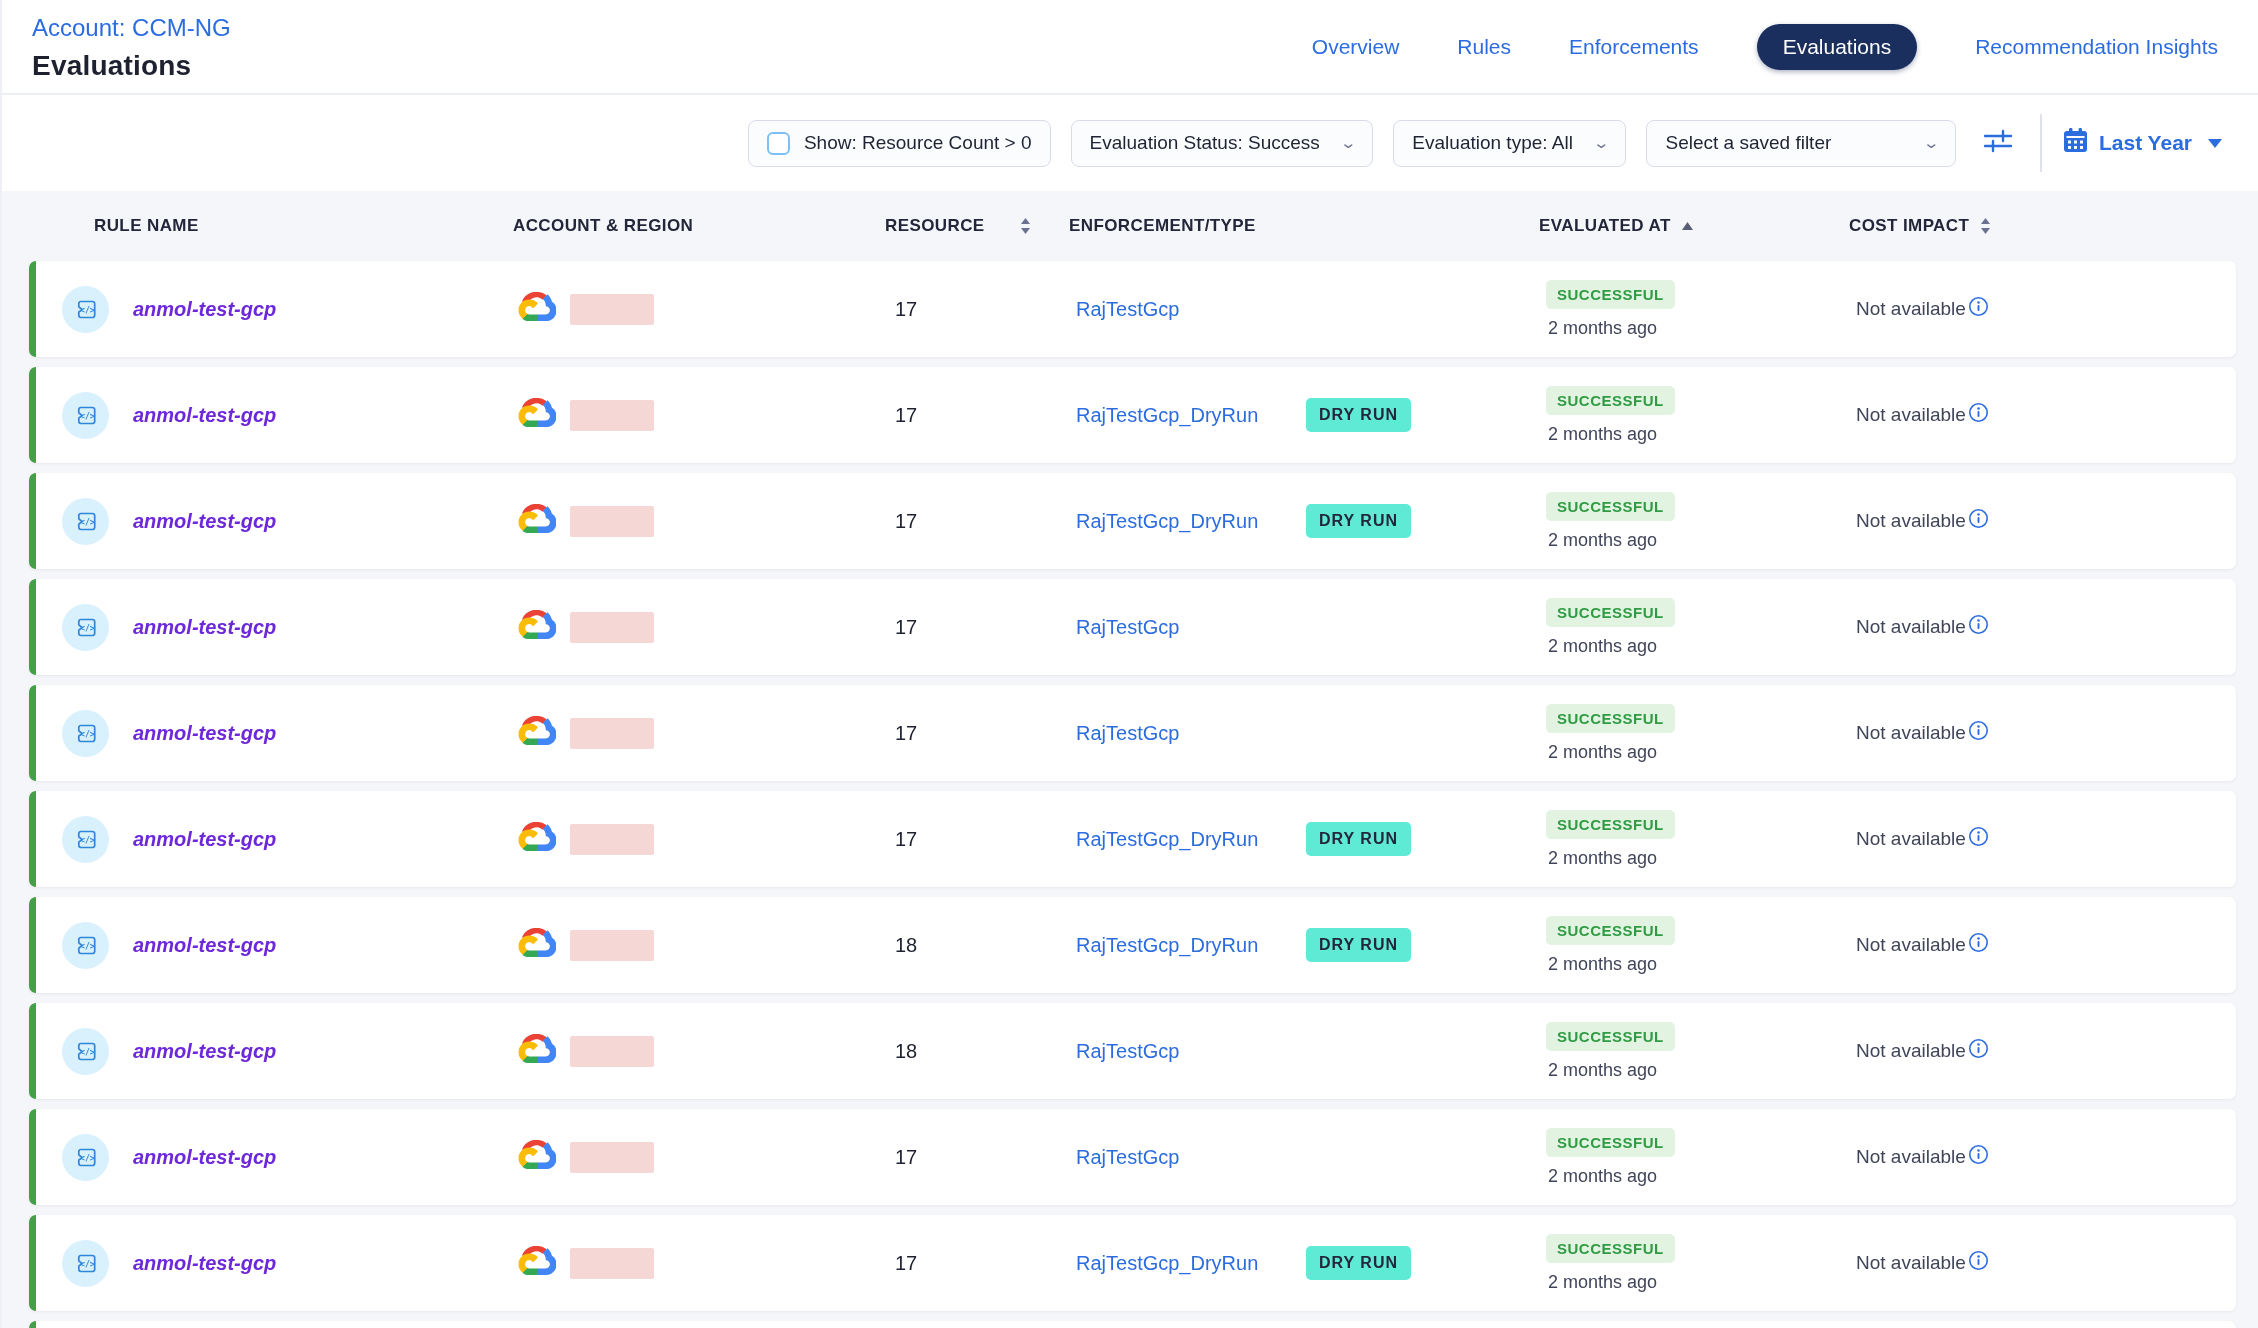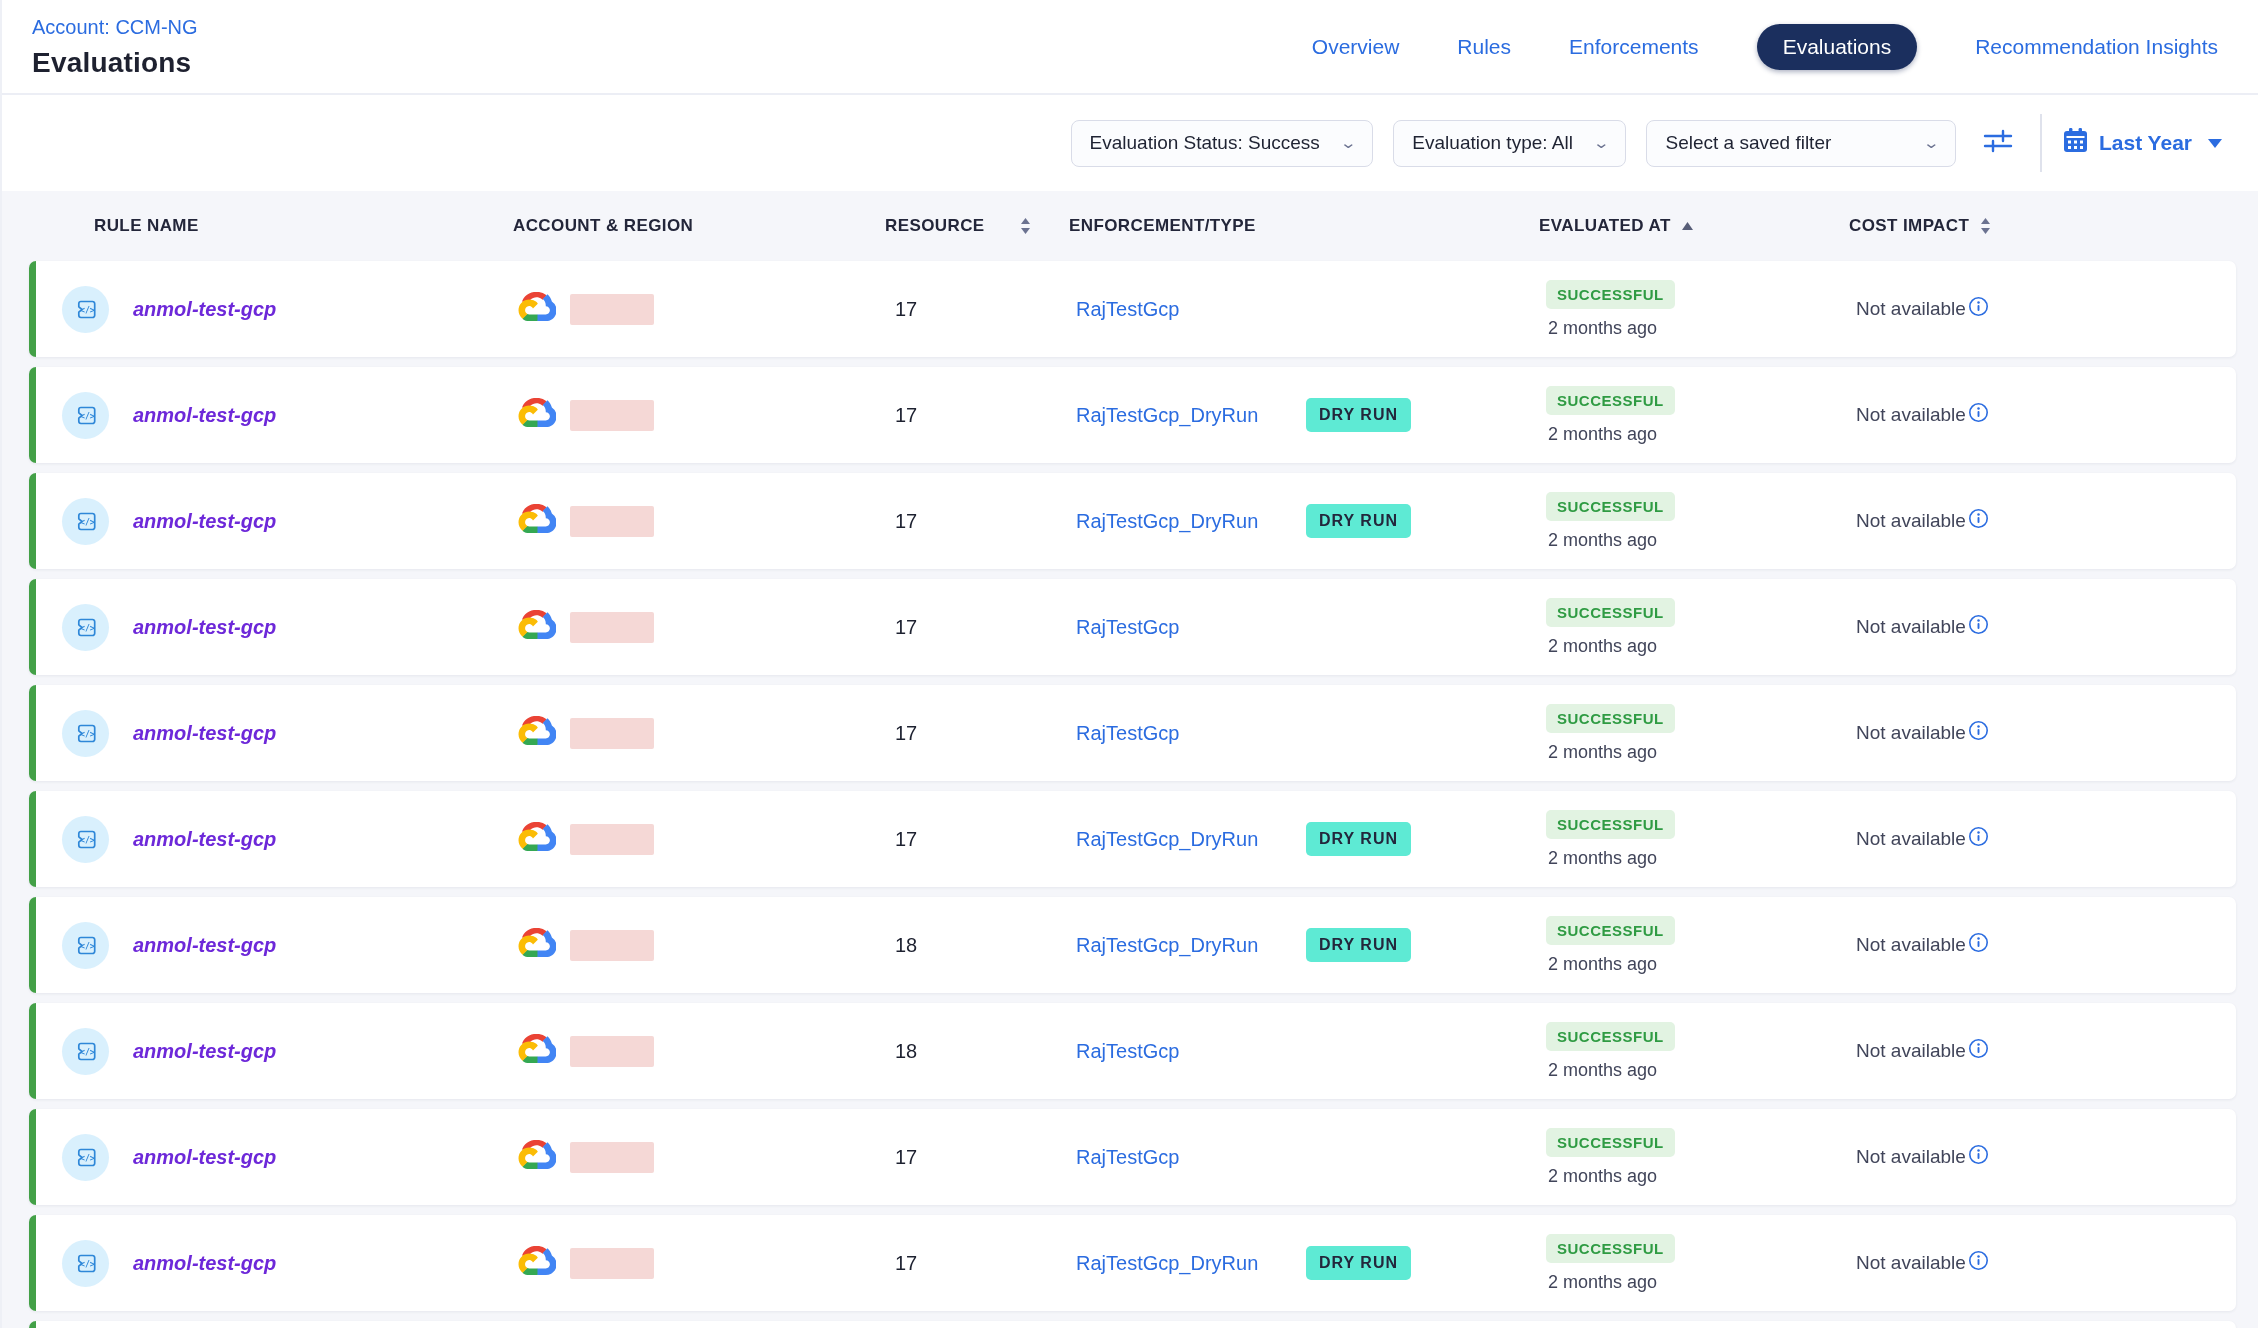--- a/index.html
+++ b/index.html
@@ -7,21 +7,21 @@
   body {
     font-family:"Liberation Sans","DejaVu Sans",sans-serif;
     background:#ffffff; color:#1d2130; position:relative;
     border-left:2px solid #eef0f6;
   }
 
   
   .top-header { height:95px; background:#fff; border-bottom:2px solid #eceef5;
     display:flex; align-items:center; justify-content:space-between; padding:0 40px 0 30px; }
   .title-block { display:flex; flex-direction:column; gap:8px; padding-top:2px; }
-  .account-link { color:#2b6ce0; font-size:20px; cursor:pointer; }
+  .account-link { color:#2b6ce0; font-size:24px; cursor:pointer; }
   .page-title { color:#1e2130; font-size:28px; font-weight:bold; letter-spacing:.2px; }
   .nav { display:flex; align-items:center; gap:58px; }
   .nav-tab { color:#2b6ce0; font-size:21px; font-weight:500; cursor:pointer; white-space:nowrap; }
   .nav-tab.active { background:#1b2f5e; color:#ffffff; padding:11px 26px; border-radius:26px;
     box-shadow:0 2px 5px rgba(20,35,80,.35); }
 
   
   .filter-bar { height:96px; background:#fff; display:flex; align-items:center;
     justify-content:flex-end; gap:20px; padding-right:26px; }
   .filter-control { height:47px; background:#fbfcfe; border:1.5px solid #d9dce8; border-radius:8px;
@@ -80,20 +80,24 @@
     <span class="nav-tab">Overview</span>
     <span class="nav-tab">Rules</span>
     <span class="nav-tab">Enforcements</span>
     <span class="nav-tab active">Evaluations</span>
     <span class="nav-tab">Recommendation Insights</span>
   </div>
 </div>
 
 <div class="filter-bar">
   <div class="filter-control">
+    <span class="checkbox"></span>
+    <span>Show: Resource Count &gt; 0</span>
+  </div>
+  <div class="filter-control">
     <span>Evaluation Status: Success</span>
     <span class="chevron">⌄</span>
   </div>
   <div class="filter-control">
     <span>Evaluation type: All</span>
     <span class="chevron">⌄</span>
   </div>
   <div class="filter-control saved-filter">
     <span>Select a saved filter</span>
     <span class="chevron">⌄</span>

